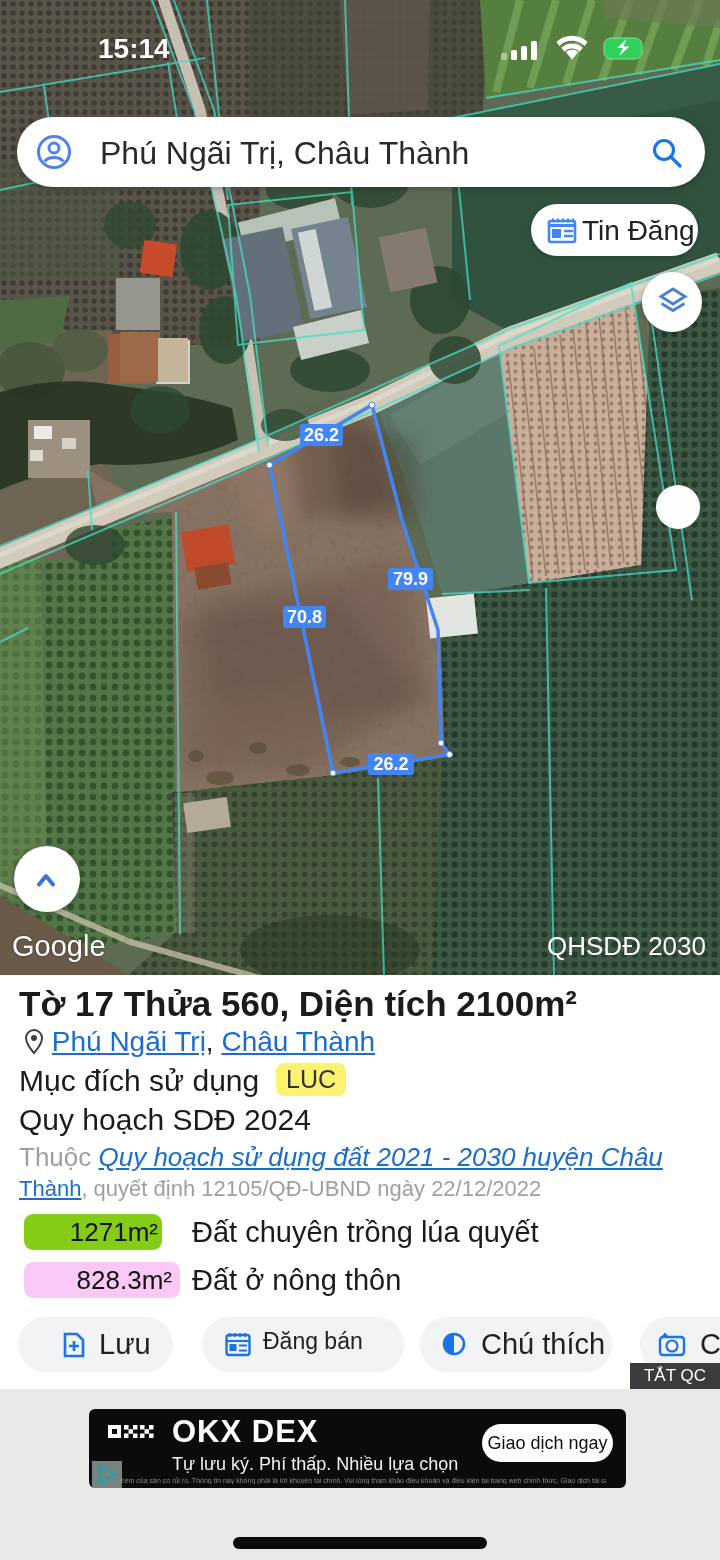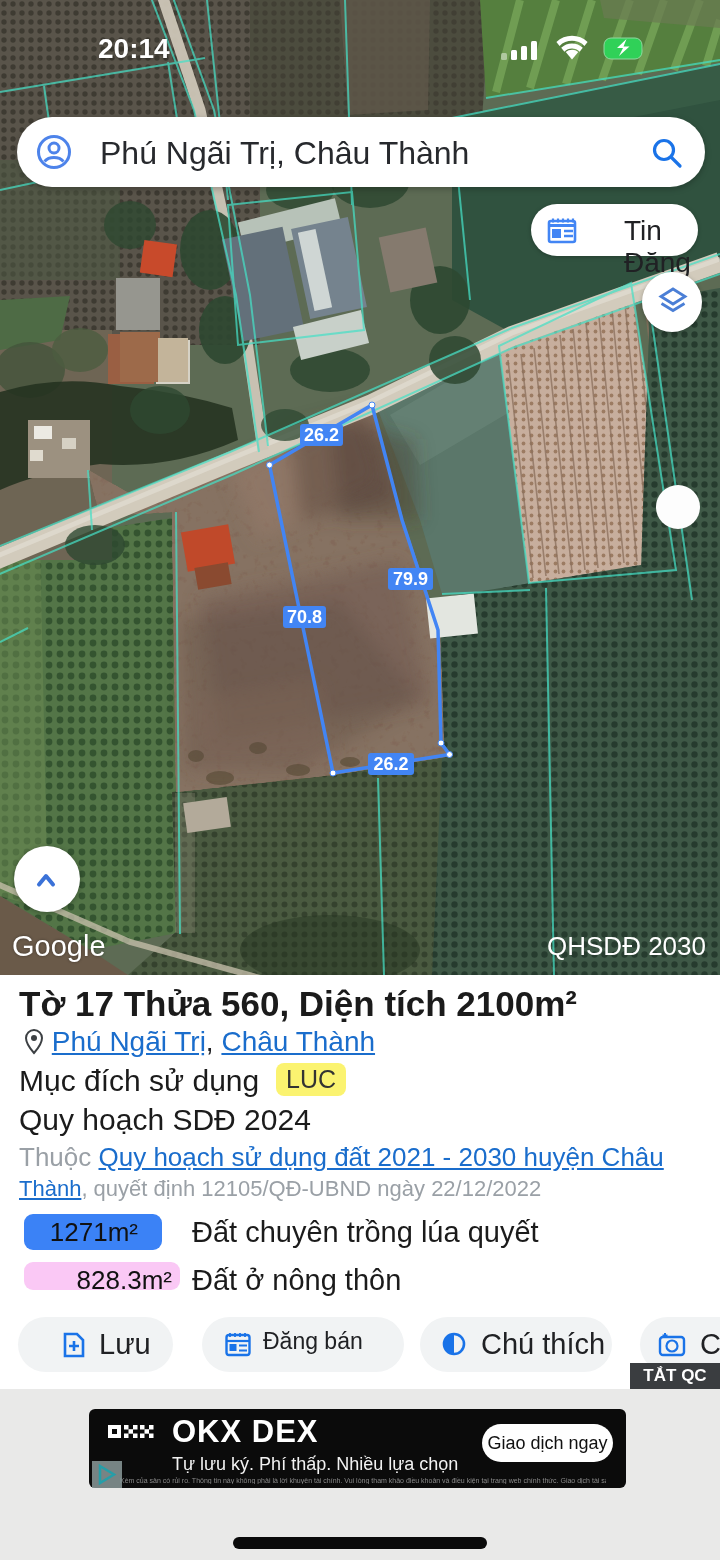--- a/index.html
+++ b/index.html
@@ -270,21 +270,21 @@
 </g>
 
 <circle cx="678" cy="507" r="22" fill="#fdfdfd"></circle>
 
 <text x="12" y="956" font-size="29" fill="#fff" font-family="Liberation Sans,sans-serif" style="text-shadow:0 0 3px rgba(0,0,0,.4)">Google</text>
 
 <text x="706" y="955" font-size="26" fill="#fff" text-anchor="end" font-family="Liberation Sans,sans-serif">QHSDĐ 2030</text>
 </svg>
 </div>
 
-<div class="abs" style="left:98px;top:33px;color:#fff;font-size:28px;font-weight:600;text-shadow:0 1px 3px rgba(0,0,0,.35);">20:14</div>
+<div class="abs" style="left:98px;top:33px;color:#fff;font-size:28px;font-weight:600;text-shadow:0 1px 3px rgba(0,0,0,.35);">15:14</div>
 
 <div class="abs" style="left:498px;top:32px;width:148px;height:30px;">
 <svg width="148" height="30" viewBox="0 0 148 30">
 <g fill="#fff">
 <rect x="3" y="21" width="6" height="7" rx="1.5" opacity="0.45"></rect>
 <rect x="13" y="18" width="6" height="10" rx="1.5"></rect>
 <rect x="23" y="14" width="6" height="14" rx="1.5"></rect>
 <rect x="33" y="9" width="6" height="19" rx="1.5"></rect>
 </g>
 <g fill="#fff">
@@ -321,21 +321,21 @@
 <div class="abs" style="left:547px;top:216px;width:30px;height:30px;">
 <svg width="30" height="30" viewBox="0 0 30 30">
 <rect x="2" y="5" width="26" height="21" rx="2" fill="none" stroke="#4285f4" stroke-width="2.6"></rect>
 <path d="M3 9.5 h24" stroke="#4285f4" stroke-width="3"></path>
 <path d="M6 2.5 v4 M11 2.5 v4 M16 2.5 v4 M21 2.5 v4 M26 2.5 v4" stroke="#4285f4" stroke-width="2.2"></path>
 <rect x="5" y="13" width="9" height="9" fill="#4285f4"></rect>
 <path d="M17 15 h9 M17 20 h9" stroke="#4285f4" stroke-width="2.6"></path>
 </svg>
 </div>
 
-<div class="abs" style="left:582px;top:215px;font-size:28px;color:#202124;margin-left:42px;">Tin Đăng</div>
+<div class="abs" style="left:582px;top:215px;font-size:28px;color:#202124;">Tin Đăng</div>
 
 <div class="abs" style="left:642px;top:272px;width:60px;height:60px;background:#fff;border-radius:50%;box-shadow:0 1px 4px rgba(0,0,0,.25);"></div>
 
 <div class="abs" style="left:658px;top:287px;width:30px;height:30px;">
 <svg width="30" height="30" viewBox="0 0 30 30">
 <path d="M15 2 L27 9.5 L15 17 L3 9.5 Z" fill="none" stroke="#4b7fd6" stroke-width="2.8"></path>
 <path d="M3.5 16.5 L15 23.5 L26.5 16.5" fill="none" stroke="#4b7fd6" stroke-width="2.8"></path>
 </svg>
 </div>
 
@@ -358,28 +358,28 @@
 </svg>
 <a style="color:#1a6dcc;text-decoration:underline;margin-top:15px;">Phú Ngãi Trị</a><span>, </span><a style="color:#1a6dcc;text-decoration:underline;">Châu Thành</a>
 </div>
 
 <div class="abs" style="left:19px;top:1064px;font-size:30px;color:#1b1b1b;">Mục đích sử dụng</div>
 
 <div class="abs" style="left:276px;top:1063px;width:70px;height:33px;background:#fbf370;border-radius:8px;text-align:center;font-size:25px;color:#333;line-height:33px;">LUC</div>
 
 <div class="abs" style="left:19px;top:1103px;font-size:30px;color:#1b1b1b;">Quy hoạch SDĐ 2024</div>
 
-<div class="abs" style="left:19px;top:1142px;font-size:26px;color:#9aa0a6;white-space:nowrap;">Thuộc <a style="color:#1a6dcc;text-decoration:underline;">Quy hoạch sử dụng đất 2021 - 2030 huyện Châu</a></div>
+<div class="abs" style="left:19px;top:1142px;font-size:26px;color:#9aa0a6;white-space:nowrap;">Thuộc <a style="color:#1a6dcc;text-decoration:underline;font-style:italic;">Quy hoạch sử dụng đất 2021 - 2030 huyện Châu</a></div>
 
 <div class="abs" style="left:19px;top:1176px;font-size:22px;color:#9aa0a6;white-space:nowrap;"><a style="color:#1a6dcc;text-decoration:underline;">Thành</a>, quyết định 12105/QĐ-UBND ngày 22/12/2022</div>
 
-<div class="abs" style="left:24px;top:1214px;width:138px;height:36px;background:#3b82f6;border-radius:9px;font-size:26px;color:#111;text-align:right;line-height:36px;padding-right:24px;box-sizing:border-box;">1271m²</div>
+<div class="abs" style="left:24px;top:1214px;width:138px;height:36px;background:#84cc16;border-radius:9px;font-size:26px;color:#111;text-align:right;line-height:36px;padding-right:4px;box-sizing:border-box;">1271m²</div>
 <div class="abs" style="left:192px;top:1216px;font-size:29px;color:#1b1b1b;">Đất chuyên trồng lúa quyết</div>
 
-<div class="abs" style="left:24px;top:1262px;width:156px;height:28px;background:#fac8f5;border-radius:9px;font-size:26px;color:#111;text-align:right;line-height:36px;padding-right:8px;box-sizing:border-box;">828.3m²</div>
+<div class="abs" style="left:24px;top:1262px;width:156px;height:36px;background:#fac8f5;border-radius:9px;font-size:26px;color:#111;text-align:right;line-height:36px;padding-right:8px;box-sizing:border-box;">828.3m²</div>
 <div class="abs" style="left:192px;top:1264px;font-size:29px;color:#1b1b1b;">Đất ở nông thôn</div>
 
 <div class="abs" style="left:18px;top:1317px;width:155px;height:55px;background:#f1f3f4;border-radius:28px;"></div>
 <div class="abs" style="left:62px;top:1332px;width:24px;height:26px;">
 <svg width="24" height="26" viewBox="0 0 24 26">
 <path d="M3 2 h12 l6 6 v16 h-18 Z" fill="none" stroke="#1a73e8" stroke-width="2.6"></path>
 <path d="M12 9 v10 M7 14 h10" stroke="#1a73e8" stroke-width="2.6"></path>
 </svg>
 </div>
 <div class="abs" style="left:99px;top:1328px;font-size:29px;color:#202124;">Lưu</div>
@@ -408,21 +408,21 @@
 <div class="abs" style="left:640px;top:1317px;width:110px;height:55px;background:#f1f3f4;border-radius:28px;"></div>
 <div class="abs" style="left:658px;top:1331px;width:28px;height:26px;">
 <svg width="28" height="26" viewBox="0 0 28 26">
 <rect x="2" y="6" width="24" height="18" rx="3" fill="none" stroke="#1a73e8" stroke-width="2.4"></rect>
 <circle cx="14" cy="15" r="5.5" fill="none" stroke="#1a73e8" stroke-width="2.2"></circle>
 <path d="M7 2 v5 M4.5 4.5 h5" stroke="#1a73e8" stroke-width="2"></path>
 </svg>
 </div>
 <div class="abs" style="left:700px;top:1328px;font-size:29px;color:#202124;">C</div>
 
-<div class="abs" style="left:630px;top:1363px;width:90px;height:26px;background:#3a3d40;color:#fff;font-size:17px;text-align:center;line-height:26px;font-weight:bold;">TẮT QC</div>
+<div class="abs" style="left:630px;top:1363px;width:90px;height:26px;background:#3a3d40;color:#fff;font-size:17px;text-align:center;line-height:26px;">TẮT QC</div>
 
 <div class="abs" style="left:0;top:1389px;width:720px;height:171px;background:#e9e9e8;"></div>
 
 <div class="abs" style="left:89px;top:1409px;width:537px;height:79px;background:#0b0b0b;border-radius:6px;"></div>
 
 <div class="abs" style="left:107px;top:1424px;width:48px;height:22px;">
 <svg width="48" height="22" viewBox="0 0 48 22">
 <g fill="#fff">
 <path d="M1 1 h13 v13 h-13 Z M5 5 v5 h5 v-5 Z" fill-rule="evenodd"></path>
 <rect x="17" y="1" width="4.5" height="4.5"></rect>

